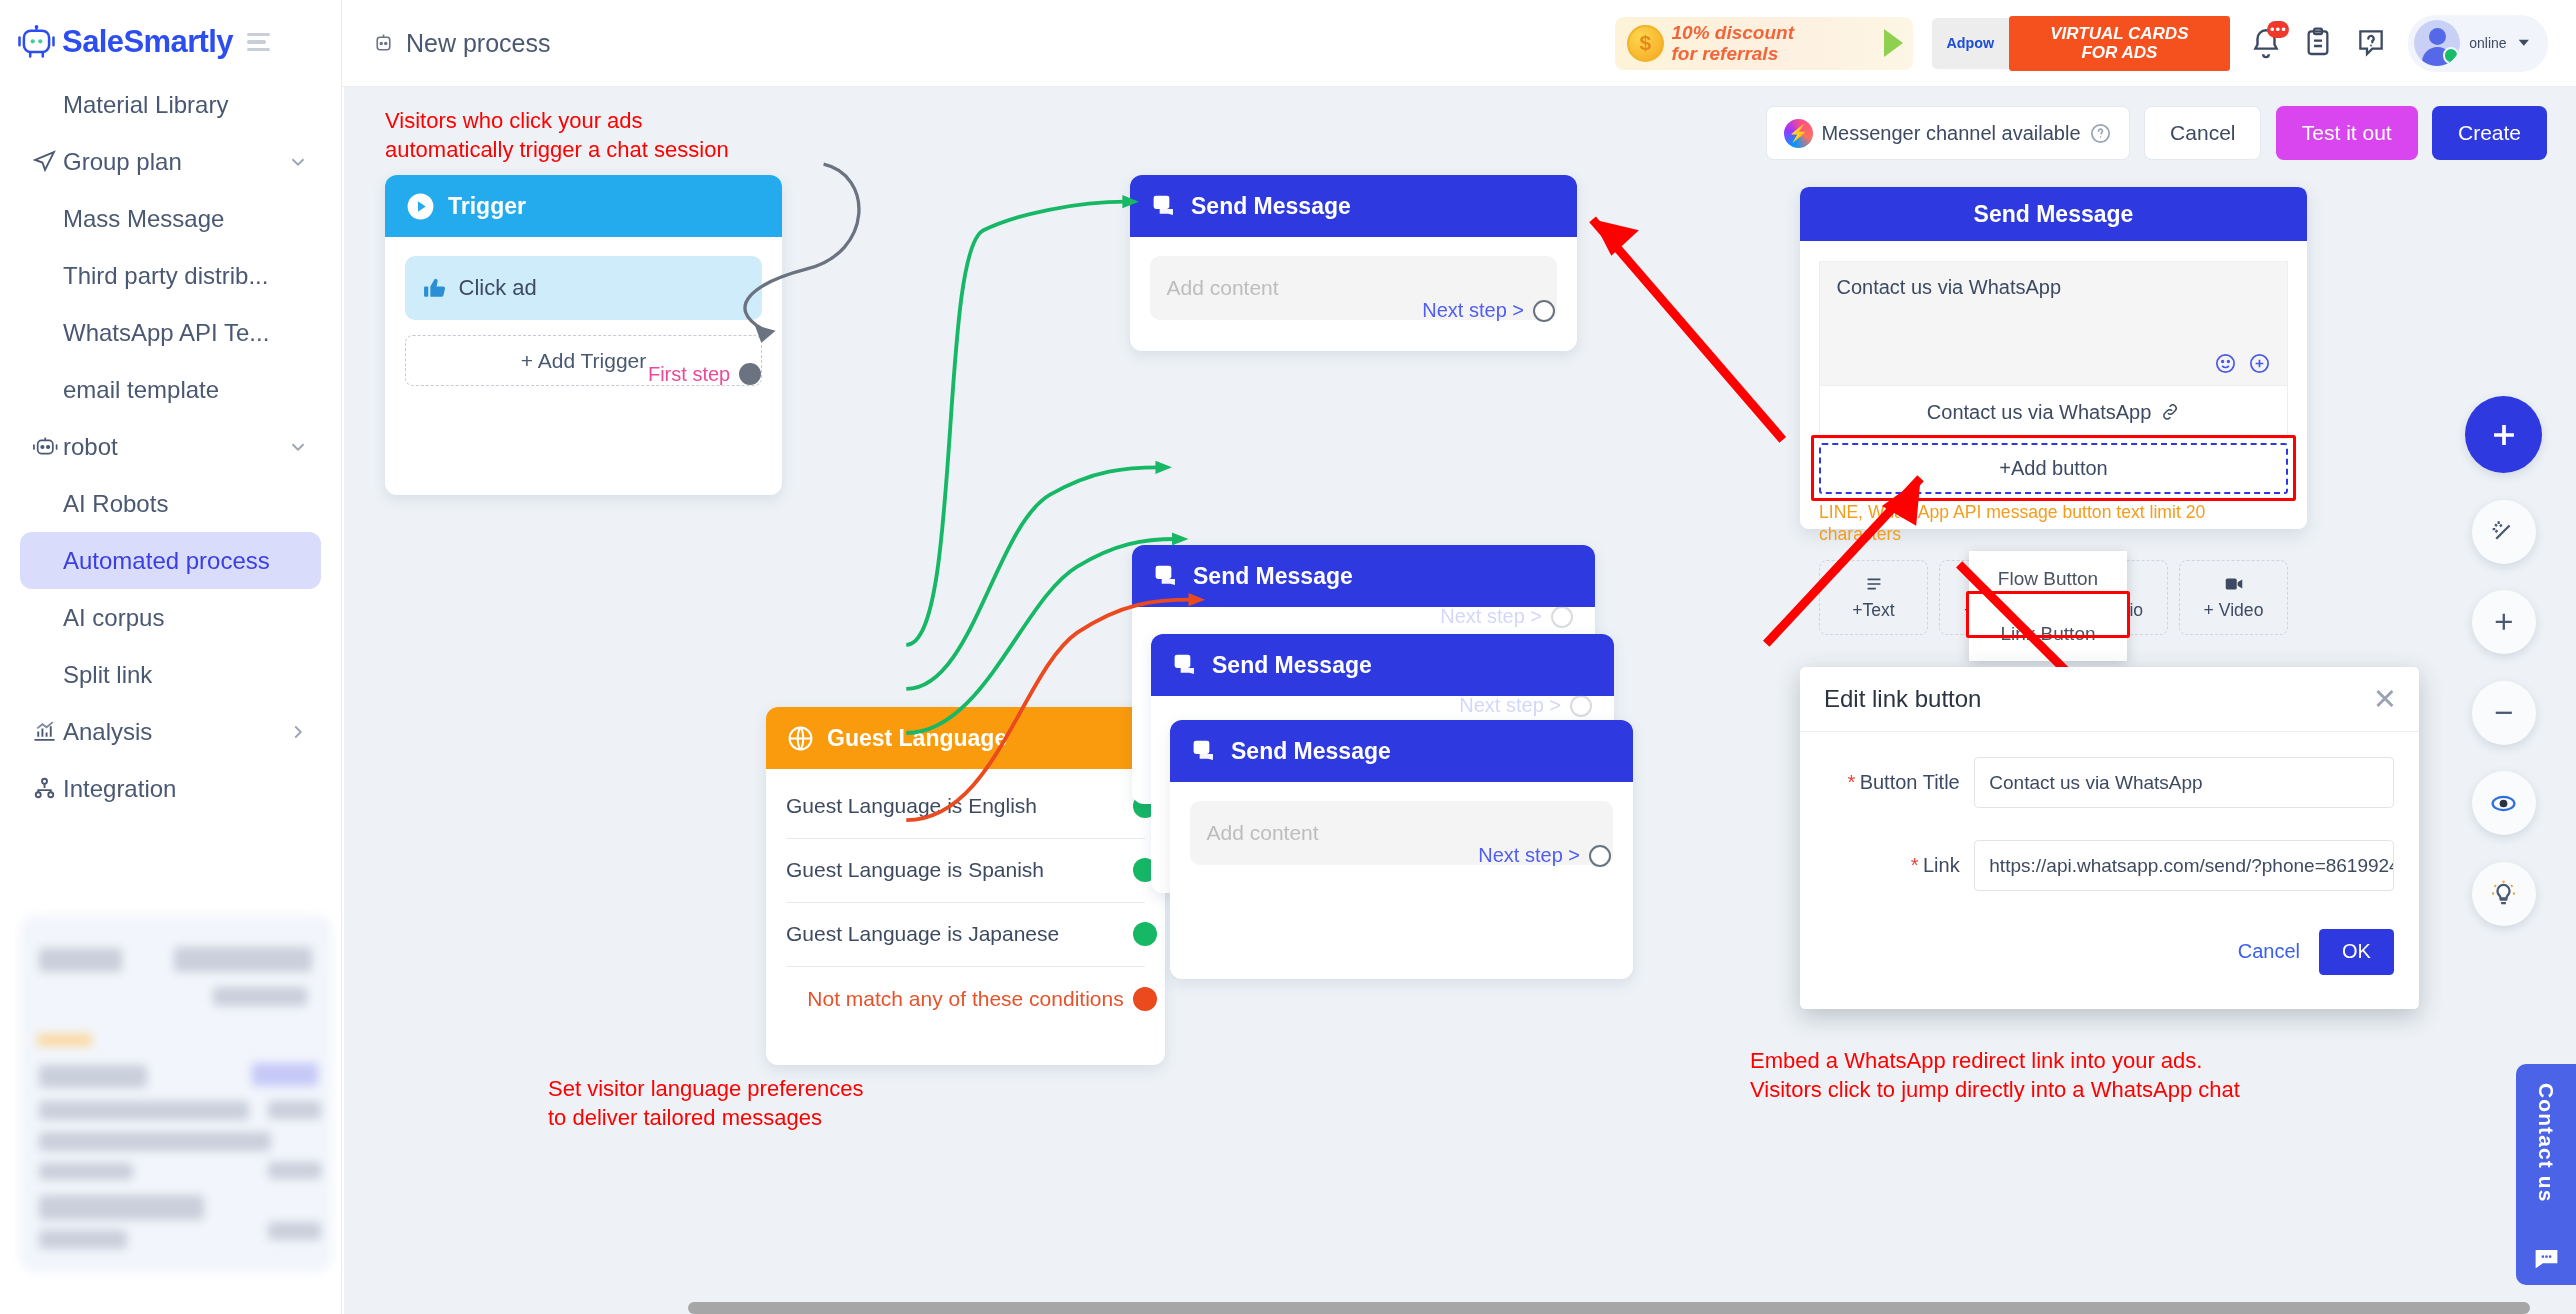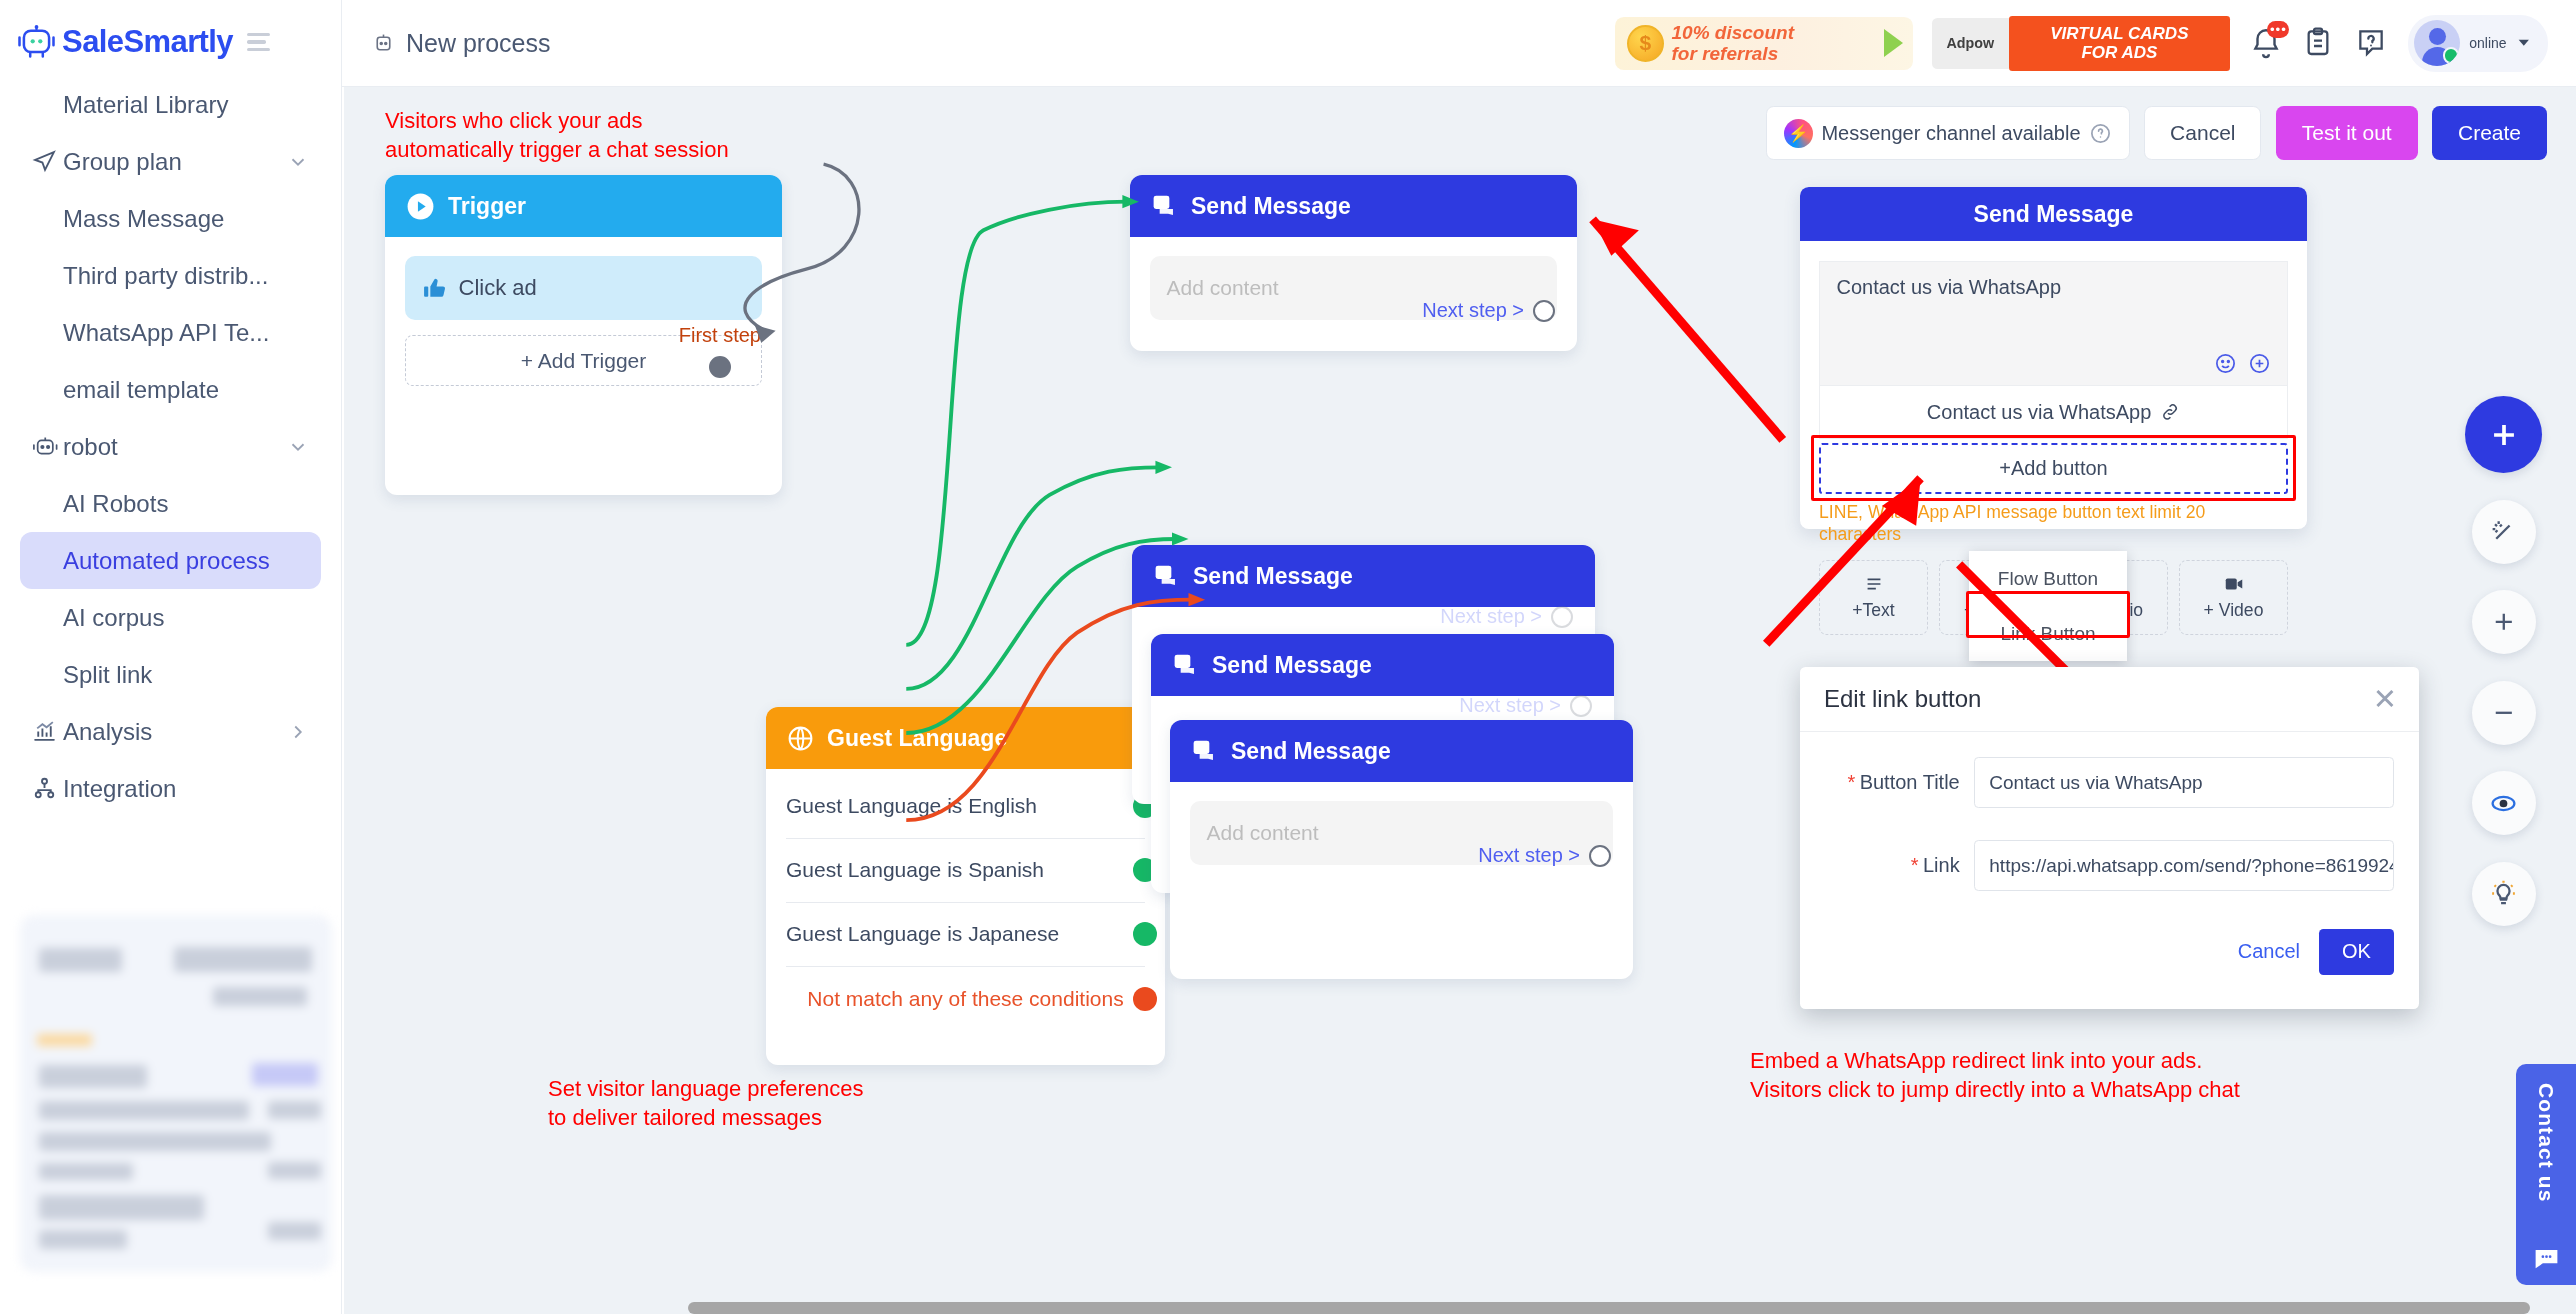--- a/index.html
+++ b/index.html
@@ -53,21 +53,21 @@
   .promo-ref {
     width: 298px; height: 53px; border-radius: 8.8px;
     background: linear-gradient(90deg,#fdf3d8 0%, #fdf0e0 55%, #fdf6e4 100%);
     display: flex; align-items: center; gap: 7.7px; padding-left: 12px; position: relative; overflow:hidden;
   }
   .coin { width: 37px; height: 37px; border-radius: 50%; background: radial-gradient(circle at 35% 30%, #ffd64d, #f5a623); border: 2.8px solid #f0b429; display:flex;align-items:center;justify-content:center;color:#e6891b;font-weight:bold;font-size:21px;}
   .promo-txt { font-size: 19px; font-weight: bold; font-style: italic; color: #f2653a; line-height: 1.12; }
   .promo-arrow { position:absolute; right: 10px; width: 0; height: 0; border-left: 19px solid #8fd14f; border-top: 14.3px solid transparent; border-bottom: 14.3px solid transparent; }
 
   .promo-ads { display:flex; align-items:center; height: 55px; }
-  .adpow { width: 77px; height: 51px; background:#ededed; border-radius: 5.5px 0 0 5.5px; display:flex;align-items:center;justify-content:center; font-size:14.3px; font-weight:bold; color:#404040; transform: skewY(-0deg);}
+  .adpow { width: 77px; height: 51px; background:#ededed; border-radius: 5.5px 0 0 5.5px; display:flex;align-items:center;justify-content:center; font-size:14.3px; font-weight:bold; color:#1d4ed8; transform: skewY(-0deg);}
   .vcards { width: 221px; height: 55px; background:#f4511e; border-radius: 3.3px; color:#fff; font-size:17px; font-weight:bold; font-style:italic; display:flex; flex-direction:column; align-items:center; justify-content:center; line-height:1.14; }
 
   .icon-btn { position: relative; width: 34px; height: 34px; color:#3d4a61; cursor:pointer; }
   .badge { position:absolute; top:-5.5px; right:-6.6px; min-width:22px; height:17.6px; border-radius:8.8px; background:#f0392b; color:#fff; font-size:13.2px; display:flex; align-items:center; justify-content:center; letter-spacing:1.1px; }
 
   .user-chip { display:flex; align-items:center; gap: 8.8px; background:#f2f4fb; border-radius:27.6px; padding: 5.5px 15.4px 5.5px 6.6px; cursor:pointer; }
   .avatar { position:relative; width: 46px; height: 46px; border-radius:50%; background:#c9d0f5; display:flex;align-items:flex-end;justify-content:center; overflow:hidden;}
   .avatar .head { position:absolute; top:7.7px; width:17.6px;height:17.6px;border-radius:50%;background:#5468e8;}
   .avatar .body { position:absolute; bottom:0; width:31px;height:19px;border-radius:15.4px 15.4px 0 0;background:#5468e8;}
   .avatar .dot { position:absolute; right:1.1px; bottom:2.2px; width:16.5px;height:16.5px;border-radius:50%;background:#18bd6a;border:2.2px solid #f2f4fb;}
@@ -99,21 +99,21 @@
   .hd-cyan { background:#23abee; }
   .hd-orange { background:#f99b0c; }
   .node-bd { padding: 19px 20px 14.3px; position:relative; }
   .content-ph { height: 64px; border-radius: 10px; background:#f4f4f4; display:flex; align-items:center; padding-left: 16.5px; font-size: 21px; color:#bdbdbd; }
   .next-step { position:absolute; right: 22px; bottom: 12px; display:flex; align-items:center; gap: 9px; font-size: 20px; color:#4f5ef0; }
   .port { width: 22px; height: 22px; border-radius:50%; border:2.8px solid #6b7280; background:#fff; }
   .port.filled { background:#6b7280; }
 
   .trigger-chip { height:64px; border-radius:10px; background:#cfecfb; display:flex;align-items:center;gap:12px; padding-left:16.5px; font-size:22px; color:#3d4a61; }
   .add-trigger { margin-top: 15.4px; height: 51px; border:1.7px dashed #c4cad6; border-radius: 7.7px; display:flex;align-items:center;justify-content:center; font-size:21px; color:#4a5872; cursor:pointer;}
-  .first-step { position:absolute; right: 21px; bottom: 23px; display:flex; align-items:center; gap:8.8px; font-size:20px; color:#c2410c;flex-direction:column;}
+  .first-step { position:absolute; right: 21px; bottom: 15px; display:flex; align-items:center; gap:8.8px; font-size:20px; color:#ec4899;}
 
   .cond-row { display:flex; align-items:center; height: 64px; font-size: 21px; color:#3d4a61; border-bottom: 1.1px solid #e7eaef; }
   .cond-row:last-child { border-bottom: none; }
   .cond-row.nomatch { color:#e8522a; justify-content:center; }
   .cdot { position:absolute; right:-12px; width: 24px; height:24px; border-radius:50%; }
   .cdot.green{ background:#16b866; }
   .cdot.red{ background:#ea4a1e; }
 
   
   .inspector { position:absolute; background:#fff; border-radius: 8.8px; box-shadow: 0 5.5px 16.5px rgba(60,80,120,.14); }

